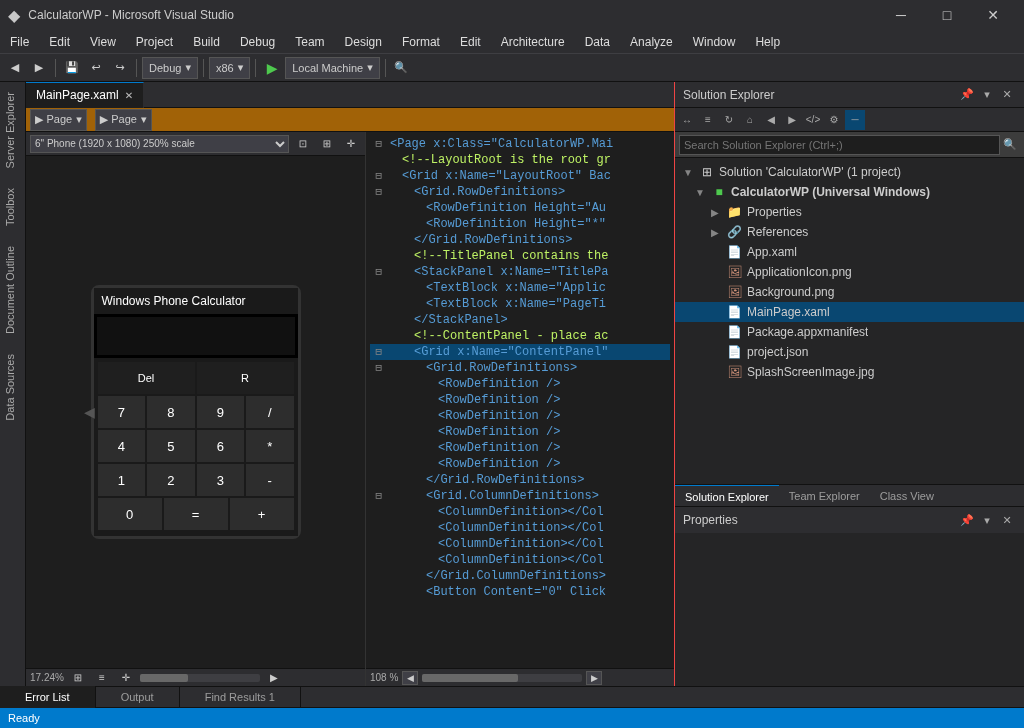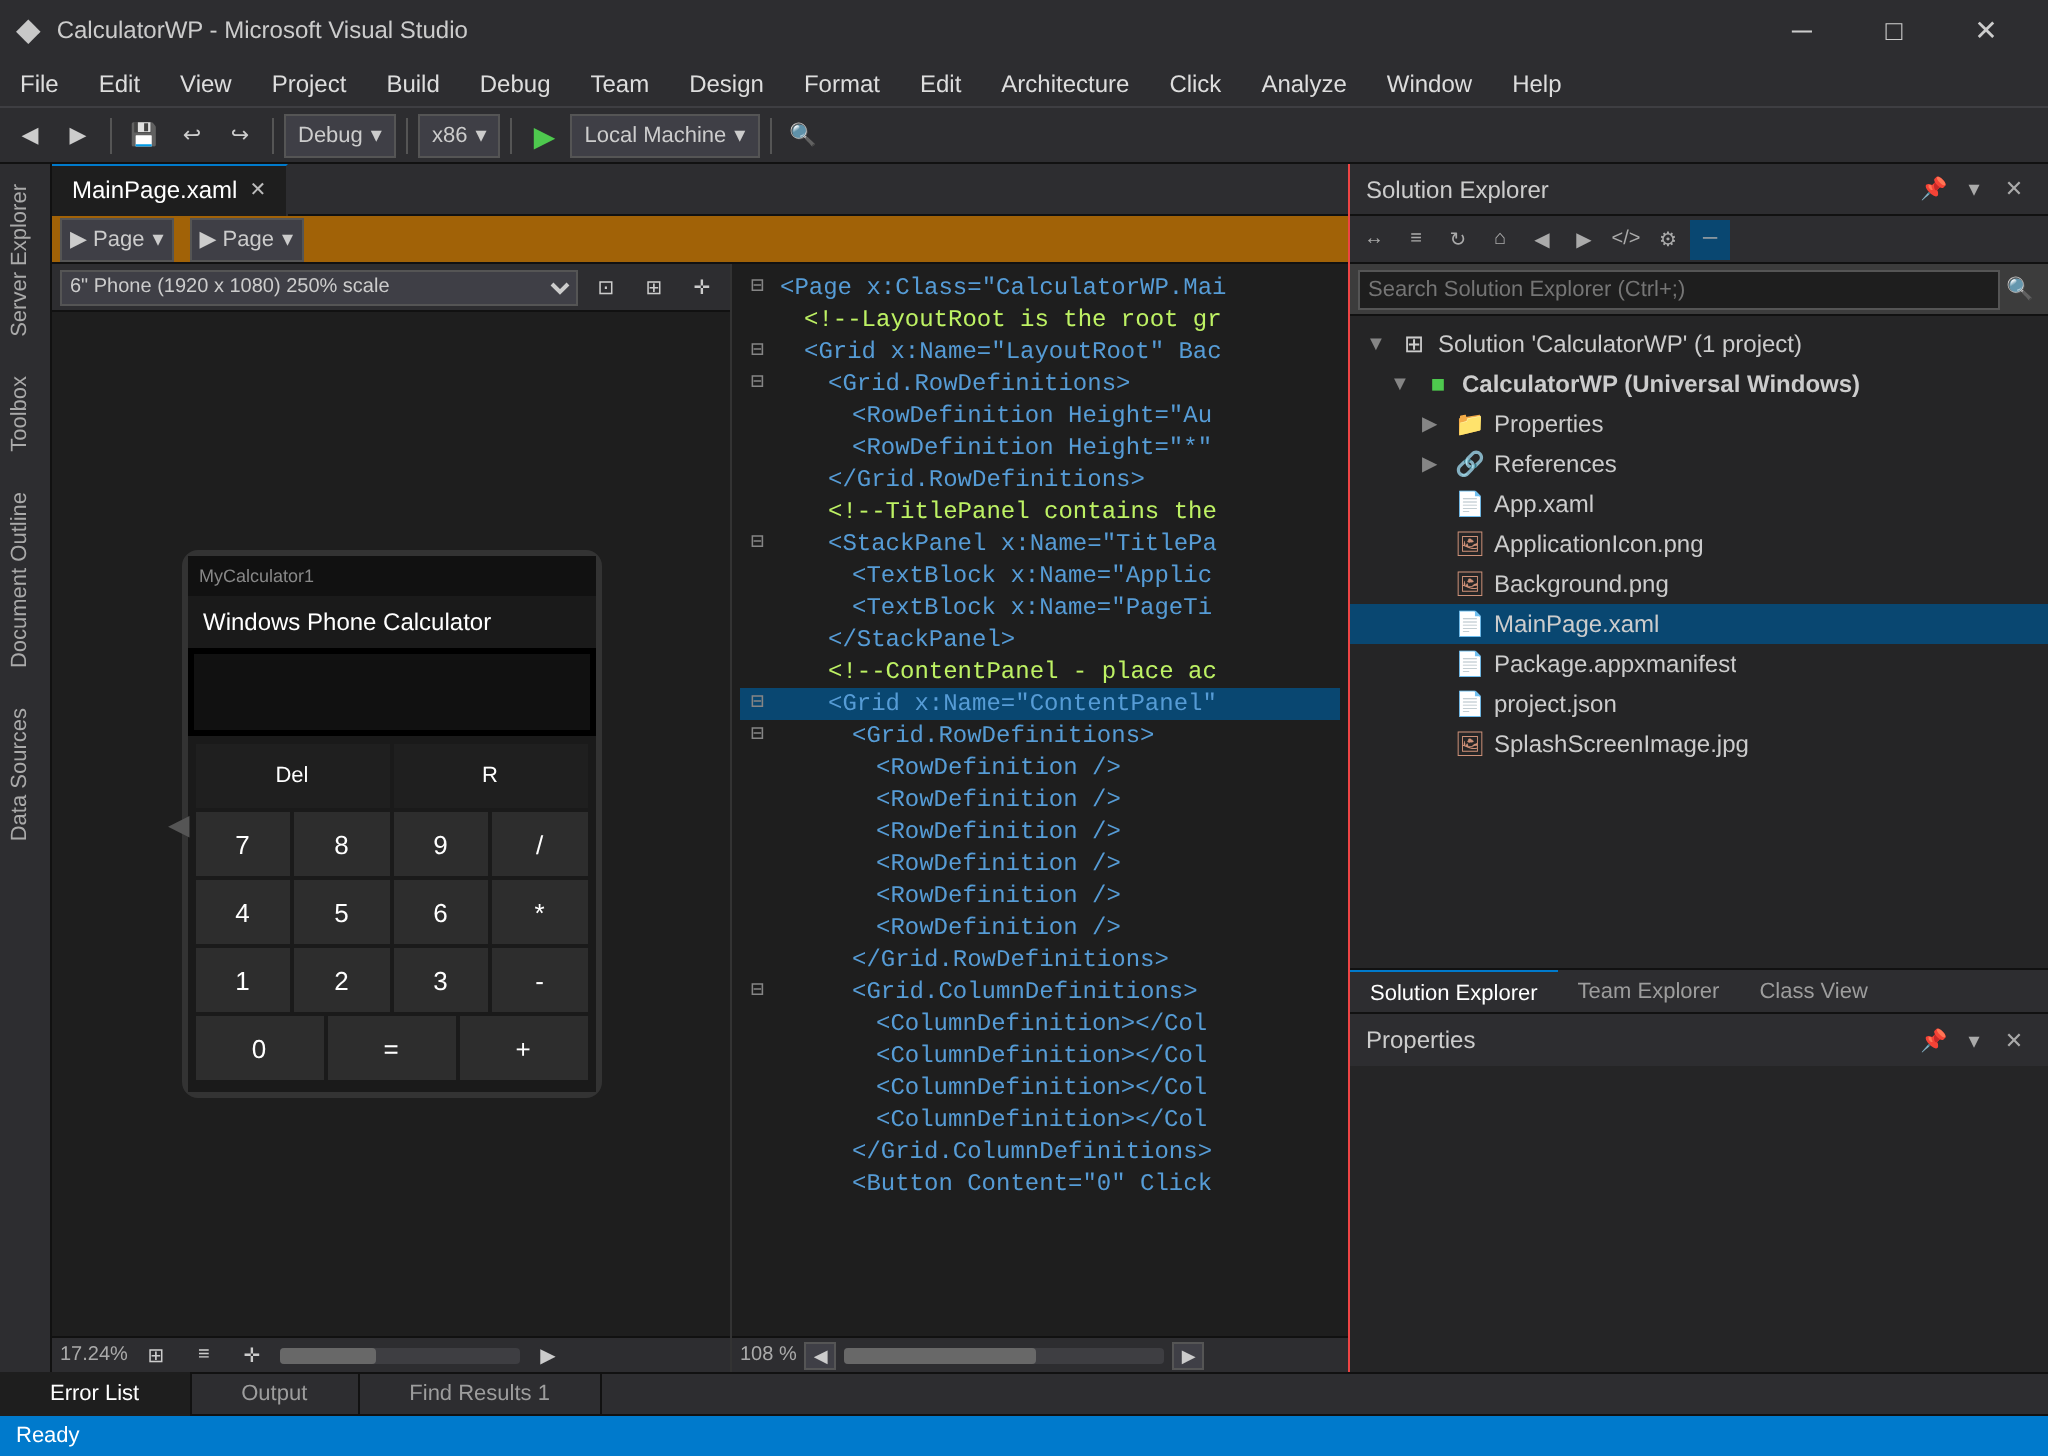--- a/index.html
+++ b/index.html
@@ -140,21 +140,21 @@
   <span class="menu-item">Edit</span>
   <span class="menu-item">View</span>
   <span class="menu-item">Project</span>
   <span class="menu-item">Build</span>
   <span class="menu-item">Debug</span>
   <span class="menu-item">Team</span>
   <span class="menu-item">Design</span>
   <span class="menu-item">Format</span>
   <span class="menu-item">Edit</span>
   <span class="menu-item">Architecture</span>
-  <span class="menu-item">Click</span>
+  <span class="menu-item">Data</span>
   <span class="menu-item">Analyze</span>
   <span class="menu-item">Window</span>
   <span class="menu-item">Help</span>
 </div>
 
 <div class="toolbar">
   <button class="toolbar-btn">◀</button>
   <button class="toolbar-btn">▶</button>
   <div class="toolbar-separator"></div>
   <button class="toolbar-btn">💾</button>
@@ -220,23 +220,20 @@
           <button class="design-toolbar-btn">⊡</button>
           <button class="design-toolbar-btn">⊞</button>
           <button class="design-toolbar-btn">✛</button>
         </div>
 
         <div class="phone-canvas">
 
           <div style="position:absolute; left:58px; top:50%; transform:translateY(-50%); color:#555; font-size:14px; cursor:ew-resize;">◀</div>
 
           <div class="phone-device">
-            <div class="phone-status">
-              <span class="phone-status-text">MyCalculator1</span>
-            </div>
             <div class="phone-title-bar">
               <div class="phone-title-text">Windows Phone Calculator</div>
             </div>
             <div class="phone-display">
               <div class="phone-display-num"></div>
             </div>
             <div class="phone-keypad">
 
               <div class="phone-row">
                 <button class="phone-btn del-btn">Del</button>

